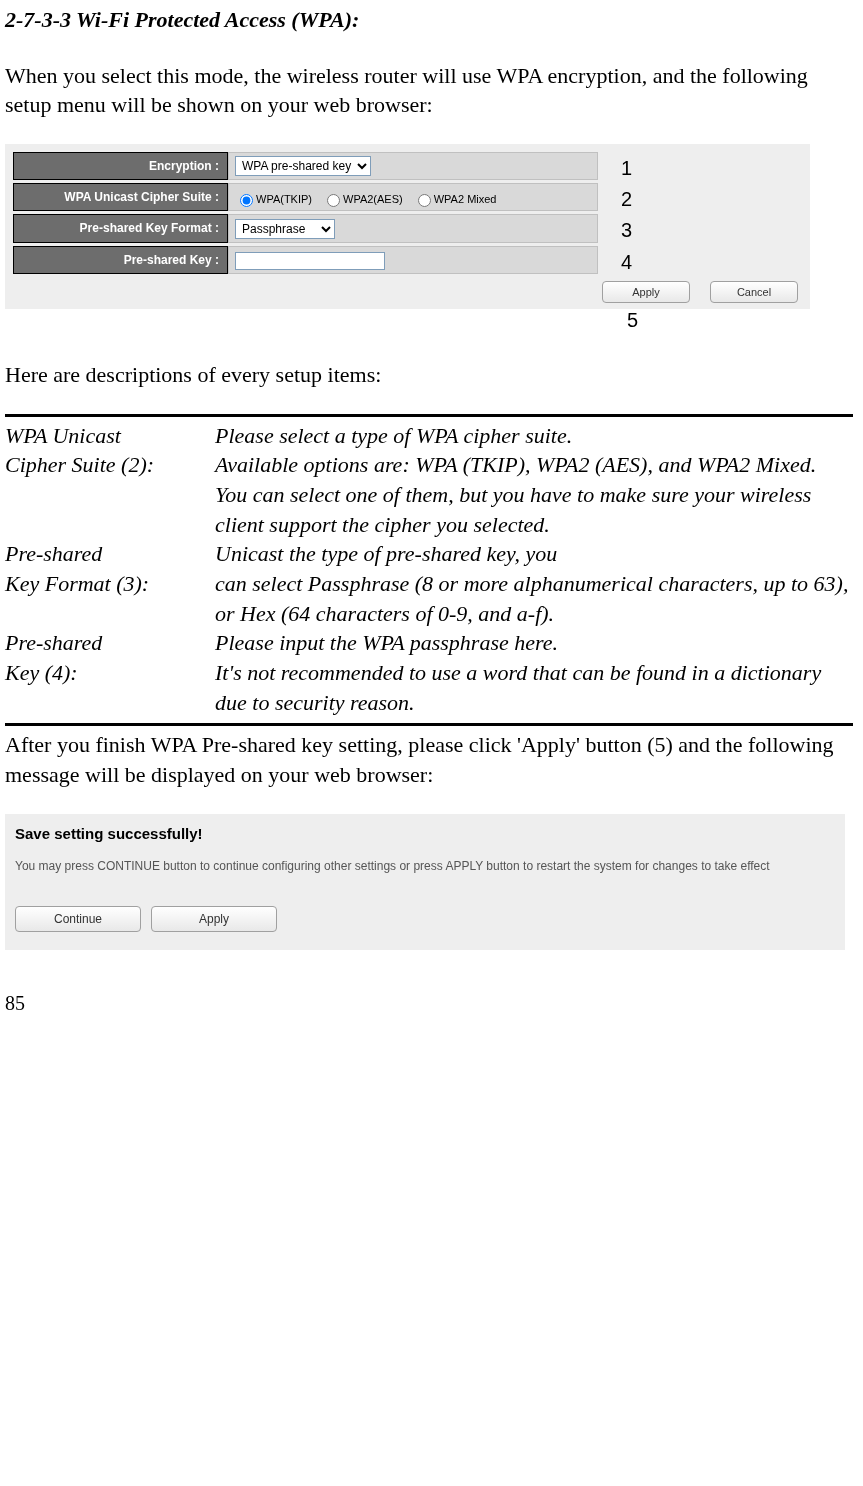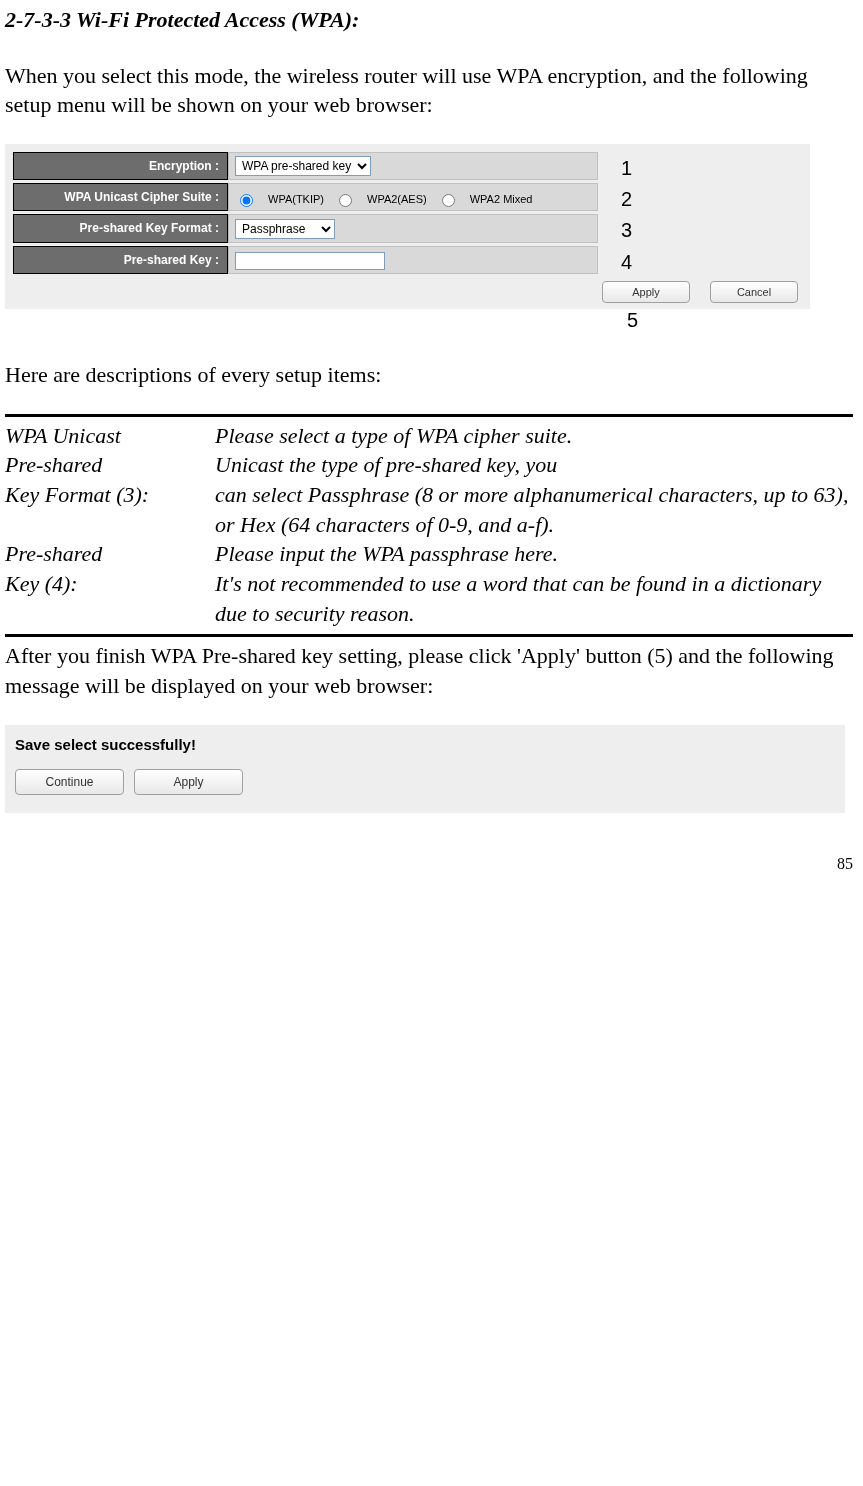--- a/index.html
+++ b/index.html
@@ -66,21 +66,21 @@
     border: 1px solid #7f9db9;
     background: #fff;
     padding: 1px 2px;
     box-sizing: border-box;
   }
   .config-value select { }
   .config-value input[type=text], .config-value input[type=password] { width: 150px; height: 18px; }
   .radio-item {
     display: inline-flex;
     align-items: center;
-    gap: 12px;
+    gap: 0;
     font-size: 11px;
     color: #000;
   }
   .row-annot {
     position: absolute;
     right: 170px;
     top: 3px;
     font-family: Arial, sans-serif;
     font-size: 20px;
     color: #000;
@@ -152,24 +152,24 @@
   .save-msg {
     font-size: 12px;
     color: #555;
     line-height: 1.35;
     margin-bottom: 32px;
   }
   .save-btns {
     display: flex;
     gap: 10px;
   }
-  .save-btns .router-btn { width: 109px; height: 26px; font-size: 12px; }
+  .save-btns .router-btn { width: 126px; height: 26px; font-size: 12px; }
   .page-num {
-    text-align: right;
-    font-size: 16px;
+    text-align: left;
+    font-size: 20px;
     margin-top: 14px;
   }
 </style>
 </head>
 <body>
 
 <h3 class="section-title">2-7-3-3 Wi-Fi Protected Access (WPA):</h3>
 
 <p class="intro-para">When you select this mode, the wireless router will use WPA encryption, and the following setup menu will be shown on your web browser:</p>
 
@@ -232,20 +232,24 @@
 <div class="desc-block">
   <p class="mid-para">Here are descriptions of every setup items:</p>
   <hr class="thick-rule">
   <table class="desc-table">
     <tbody>
         <tr>
       <td class="left"><span>WPA Unicast</span></td>
       <td class="right"><span>Please select a type of WPA cipher suite.</span></td>
     </tr>
     <tr>
+      <td class="left"><span>Cipher Suite (2):</span></td>
+      <td class="right"><span>Available options are: WPA (TKIP), WPA2 (AES), and WPA2 Mixed. You can select one of them, but you have to make sure your wireless client support the cipher you selected.</span></td>
+    </tr>
+    <tr>
       <td class="left"><span>Pre-shared</span></td>
       <td class="right"><span>Unicast the type of pre-shared key, you</span></td>
     </tr>
     <tr>
       <td class="left"><span>Key Format (3):</span></td>
       <td class="right"><span>can select Passphrase (8 or more alphanumerical characters, up to 63), or Hex (64 characters of 0-9, and a-f).</span></td>
     </tr>
     <tr>
       <td class="left"><span>Pre-shared</span></td>
       <td class="right"><span>Please input the WPA passphrase here.</span></td>
@@ -255,20 +259,21 @@
       <td class="right"><span>It's not recommended to use a word that can be found in a dictionary due to security reason.</span></td>
     </tr>
   </tbody>
     </table>
   <hr class="thick-rule">
 </div>
 
 <p class="after-para">After you finish WPA Pre-shared key setting, please click 'Apply' button (5) and the following message will be displayed on your web browser:</p>
 
 <div class="save-panel">
-  <div class="save-title">Save select successfully!</div>
+  <div class="save-title">Save setting successfully!</div>
+  <div class="save-msg">You may press CONTINUE button to continue configuring other settings or press APPLY button to restart the system for changes to take effect</div>
   <div class="save-btns">
     <button class="router-btn">Continue</button>
     <button class="router-btn">Apply</button>
   </div>
 </div>
 
 <div class="page-num">85</div>
 
 </body></html>

